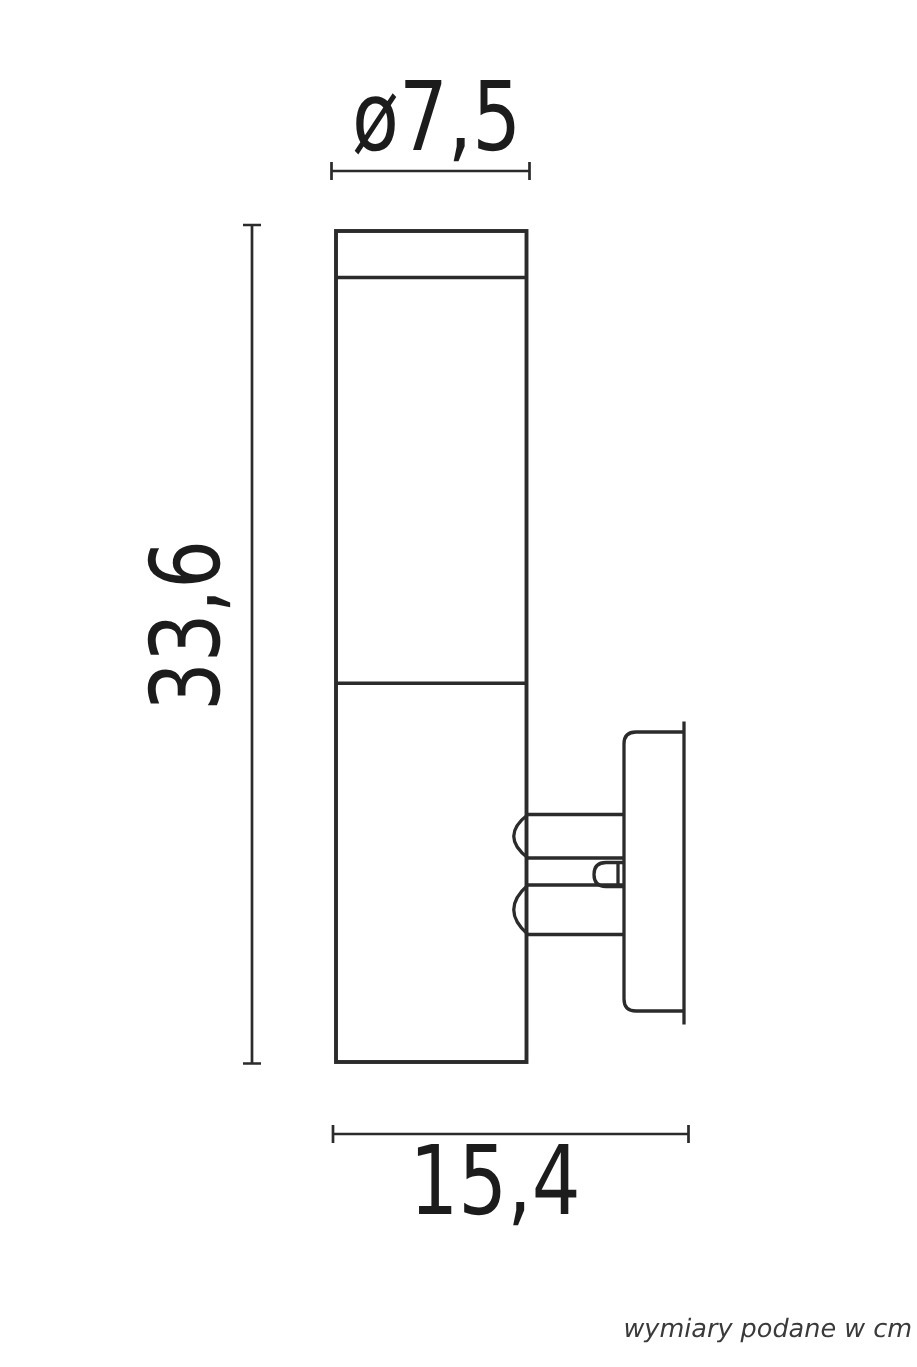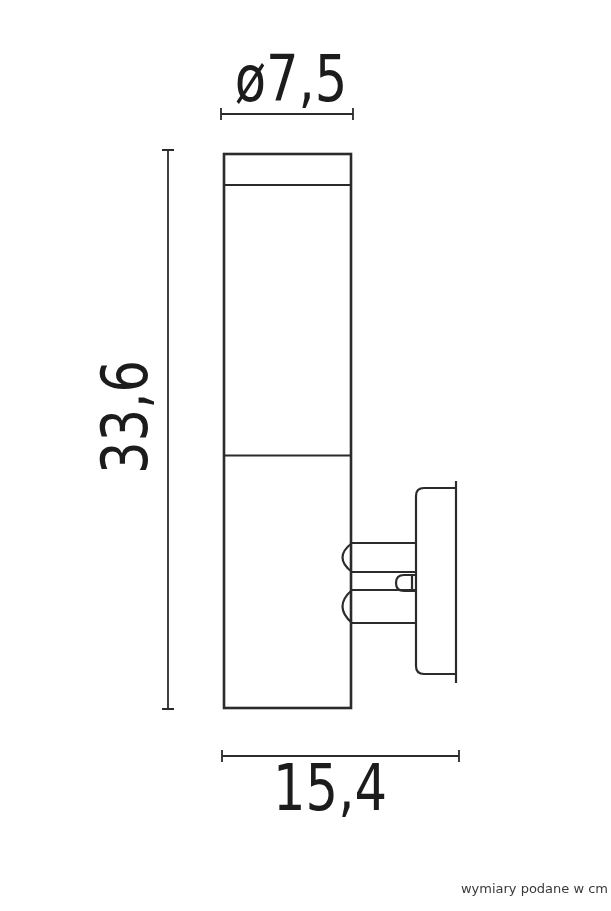--- a/index.html
+++ b/index.html
@@ -41,21 +41,22 @@
     white-space:nowrap;
     transform:scaleX(0.8);
   }
   .dim-label.rotated{
     transform:rotate(-90deg) scaleX(0.8);
   }
   .footnote{
     position:absolute;
     right:3px;
     bottom:3px;
-    font-size:13px;
+    font-size:17px;
+    font-style:italic;
     color:var(--footnote);
     white-space:nowrap;
   }
 </style>
 </head>
 <body>
 
 <div class="canvas">
 
   <svg class="linework" width="611" height="911" viewBox="0 0 611 911">

